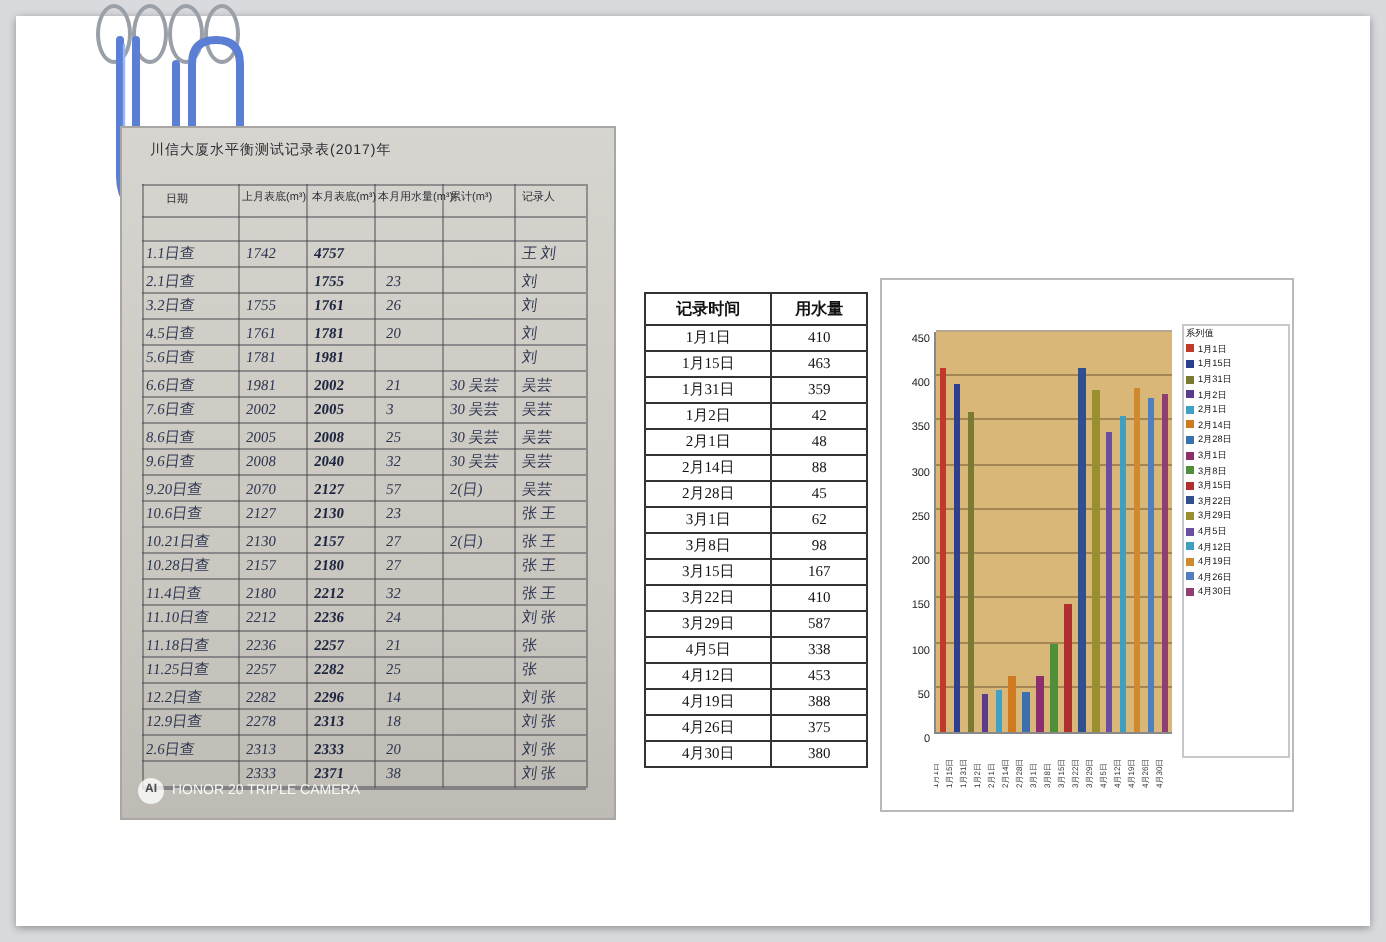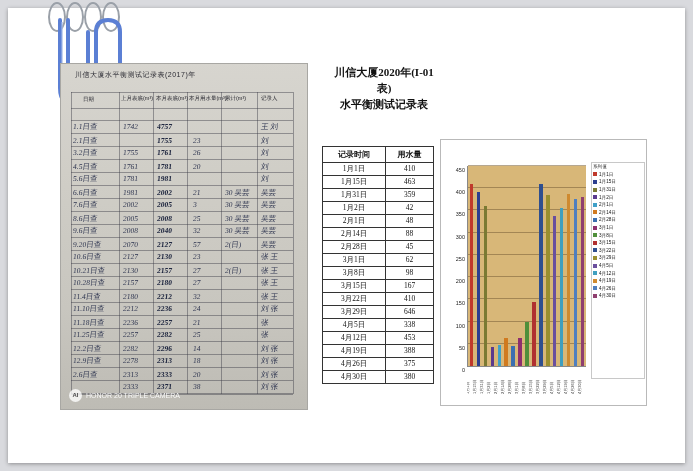--- a/index.html
+++ b/index.html
@@ -291,25 +291,20 @@
         <div class="hw" style="left: 132px; top: 318px;">38</div>
         <div class="hw" style="left: 200px; top: 318px;">刘 张</div>
       </div>
 
     <div class="watermark">
       <div class="wm-logo">AI</div>
       <span>HONOR 20 TRIPLE CAMERA</span>
     </div>
   </div>
 
-  <div class="doc-title">
-    <div>川信大厦2020年(I-01</div>
-    <div>表)</div>
-    <div>水平衡测试记录表</div>
-  </div>
 
   <table class="tbl">
     <thead>
       <tr>
         <th>记录时间</th>
         <th>用水量</th>
       </tr>
     </thead>
     <tbody id="tbl-body">
         <tr>
@@ -351,21 +346,21 @@
         <tr>
           <td>3月15日</td>
           <td>167</td>
         </tr>
         <tr>
           <td>3月22日</td>
           <td>410</td>
         </tr>
         <tr>
           <td>3月29日</td>
-          <td>646</td>
+          <td>587</td>
         </tr>
         <tr>
           <td>4月5日</td>
           <td>338</td>
         </tr>
         <tr>
           <td>4月12日</td>
           <td>453</td>
         </tr>
         <tr>

